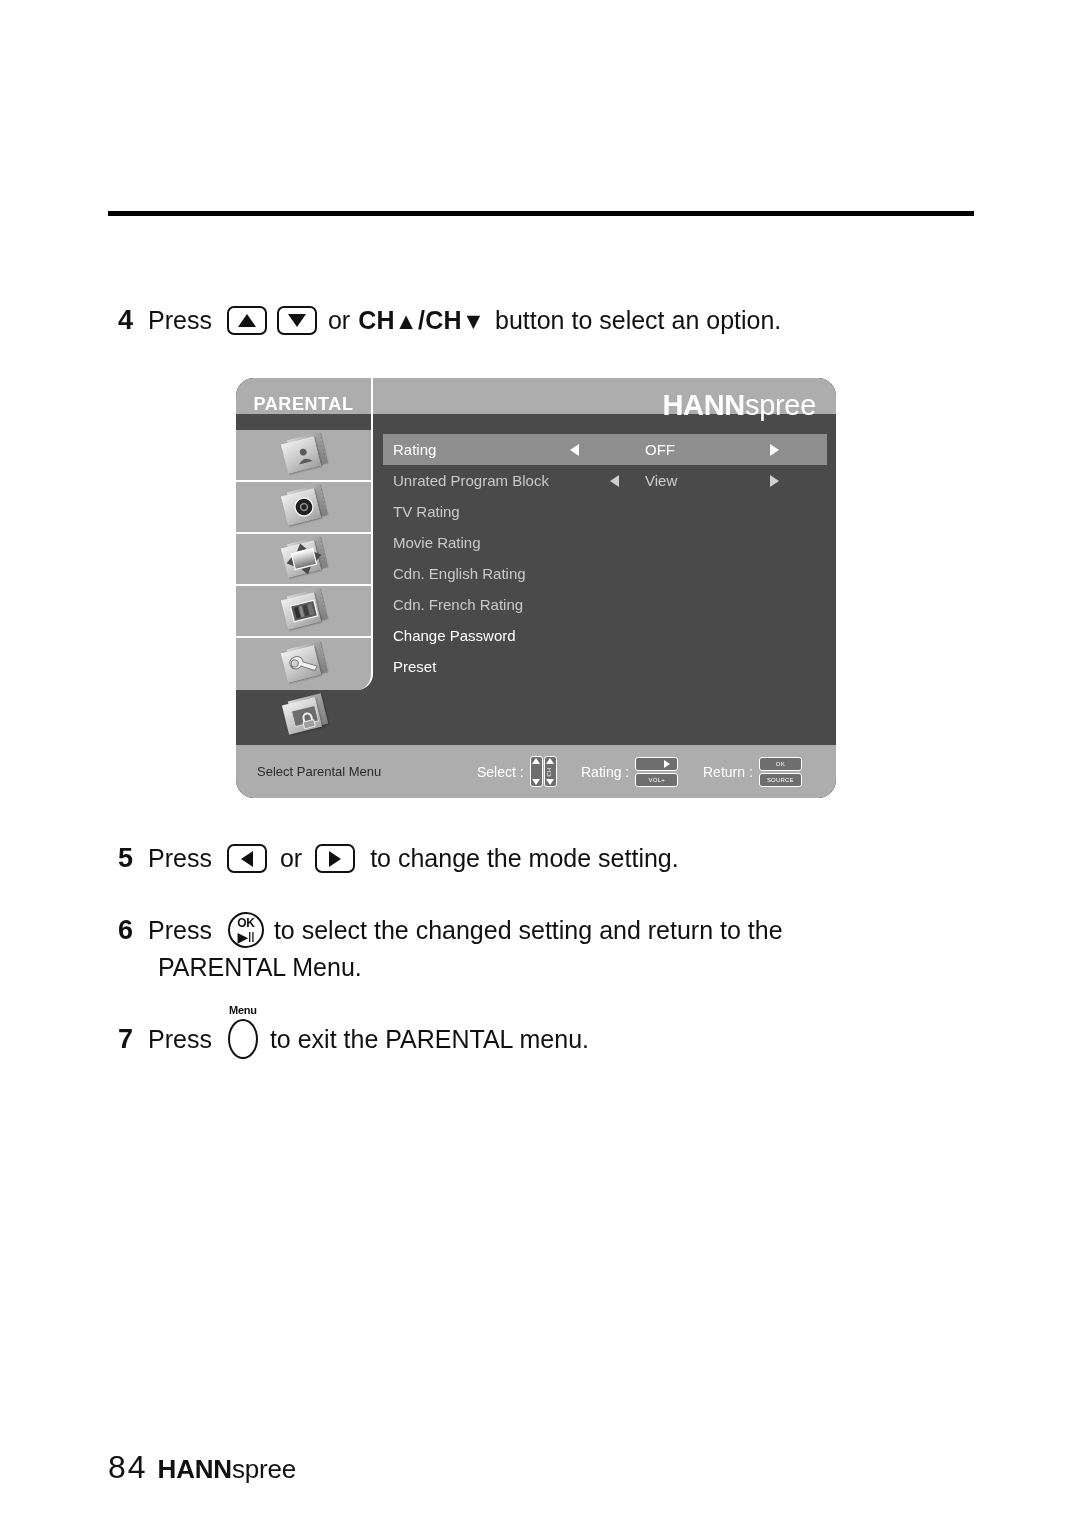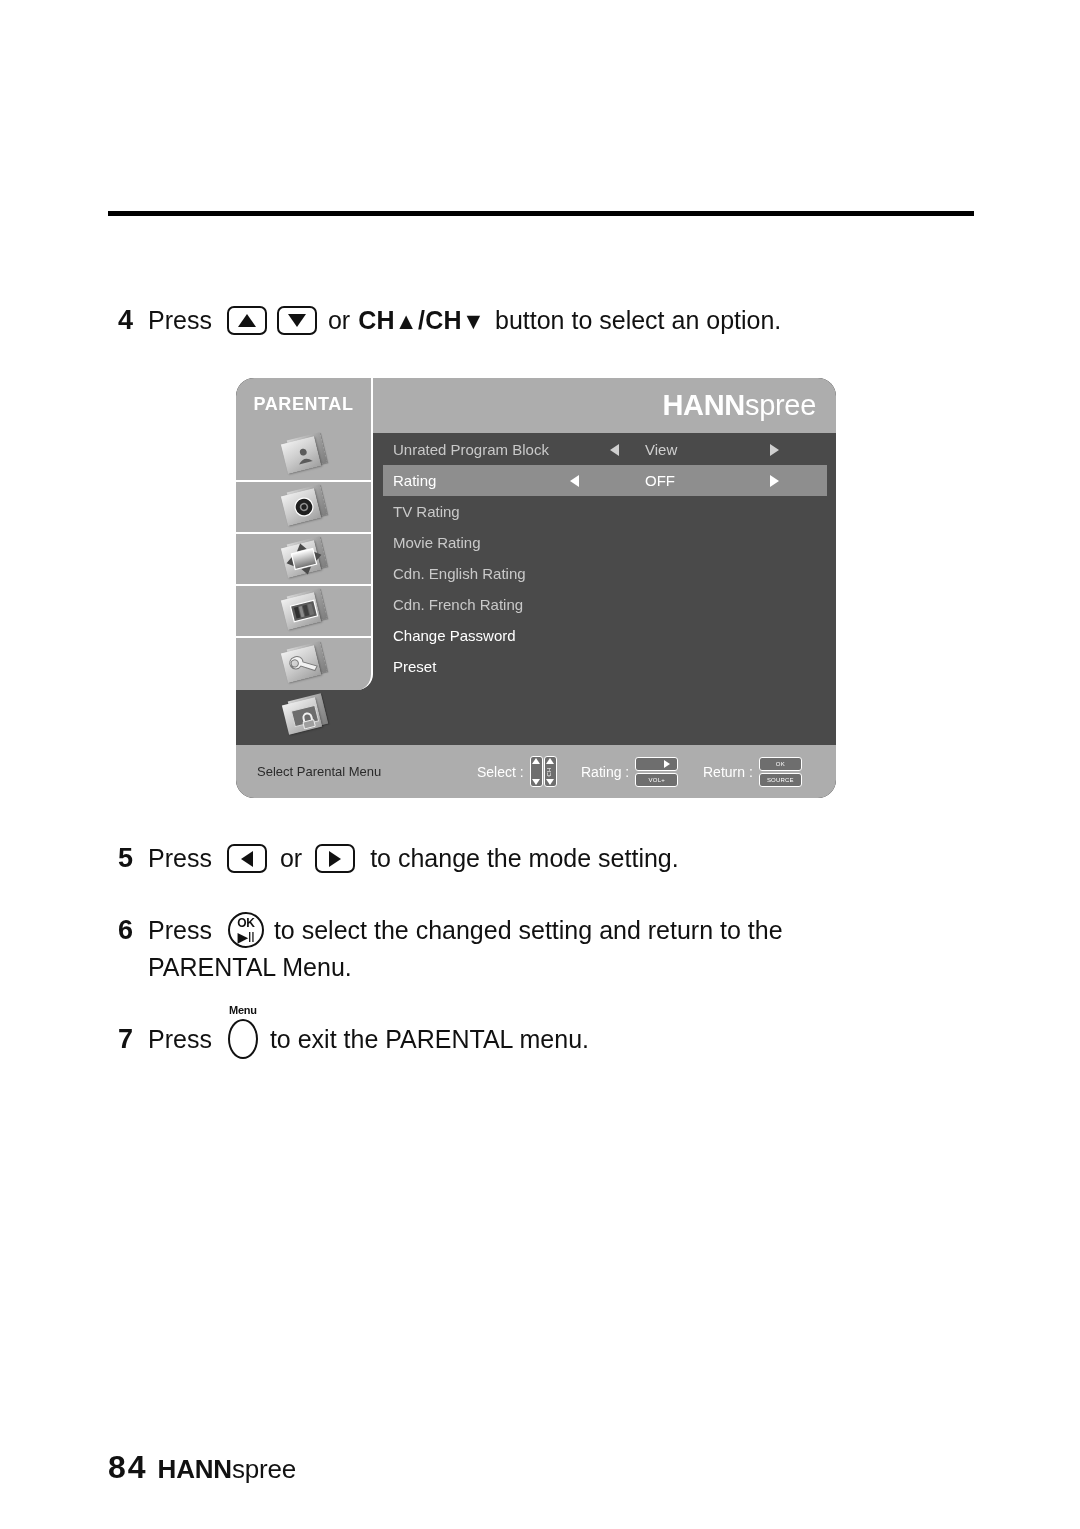--- a/index.html
+++ b/index.html
@@ -135,21 +135,21 @@
     width: 600px;
     height: 420px;
     border-radius: 18px;
     background: #4a4a4a;
     overflow: hidden;
   }
   .osd-header {
     position: absolute;
     left: 0; top: 0;
     width: 600px;
-    height: 55px;
+    height: 36px;
     background: #adadad;
     border-top-left-radius: 18px;
     border-top-right-radius: 18px;
   }
   .osd-title {
     position: absolute;
     left: 0; top: 0;
     width: 137px;
     height: 52px;
     display: flex;
@@ -395,21 +395,20 @@
     position: absolute;
     left: 108px;
     top: 1449px;
     display: flex;
     align-items: baseline;
   }
   .pg-num {
     font-size: 32px;
     letter-spacing: 2px;
     color: #111;
-    font-weight: bold;
   }
   .pg-brand {
     font-size: 26px;
     margin-left: 10px;
     letter-spacing: -.2px;
     color: #111;
   }
   .pg-brand b { font-weight: bold; }
 </style>
 </head>
@@ -532,31 +531,31 @@
           <rect x="3" y="5" width="24" height="16" fill="#6d6d6d" stroke="#d8d8d8" stroke-width="1"></rect>
           <path d="M13 20 v-5 a4 4 0 0 1 8 0 v5" fill="none" stroke="#f0f0f0" stroke-width="2"></path>
           <rect x="11.5" y="18.5" width="11" height="7" rx="1" fill="#9e9e9e" stroke="#ededed" stroke-width="1"></rect>
         </svg>
       </span>
     </span>
   </div>
 
   <div class="osd-list">
 
+    <div class="menu-row selected">
+      <span class="label">Rating</span>
+      <span class="arrow-l"></span>
+      <span class="value">OFF</span>
+      <span class="arrow-r"></span>
+    </div>
+
     <div class="menu-row">
       <span class="label">Unrated Program Block</span>
       <span class="arrow-l" style="left:227px;"></span>
       <span class="value">View</span>
-      <span class="arrow-r"></span>
-    </div>
-
-    <div class="menu-row selected">
-      <span class="label">Rating</span>
-      <span class="arrow-l"></span>
-      <span class="value">OFF</span>
       <span class="arrow-r"></span>
     </div>
 
     <div class="menu-row">
       <span class="label">TV Rating</span>
     </div>
 
     <div class="menu-row">
       <span class="label">Movie Rating</span>
     </div>
@@ -632,21 +631,21 @@
 <div class="step" style="left:118px; top:912px;">
   <span class="step-num">6</span>
   <span class="step-word">Press</span>
   <span class="okbtn">
     <span class="ok-t">OK</span>
     <span class="ok-b">▶II</span>
   </span>
   <span style="margin-left:4px;">to select the changed setting and return to the</span>
 </div>
 <div class="step" style="left:118px; top:953px;">
-  <span style="margin-left:30px;">PARENTAL Menu.</span>
+  <span style="margin-left:40px;">PARENTAL Menu.</span>
 </div>
 
 <div class="step" style="left:118px; top:1019px;">
   <span class="step-num">7</span>
   <span class="step-word">Press</span>
   <span class="menubtn">
     <span class="lbl">Menu</span>
     <span class="oval"></span>
   </span>
   <span style="margin-left:4px;">to exit the PARENTAL menu.</span>

